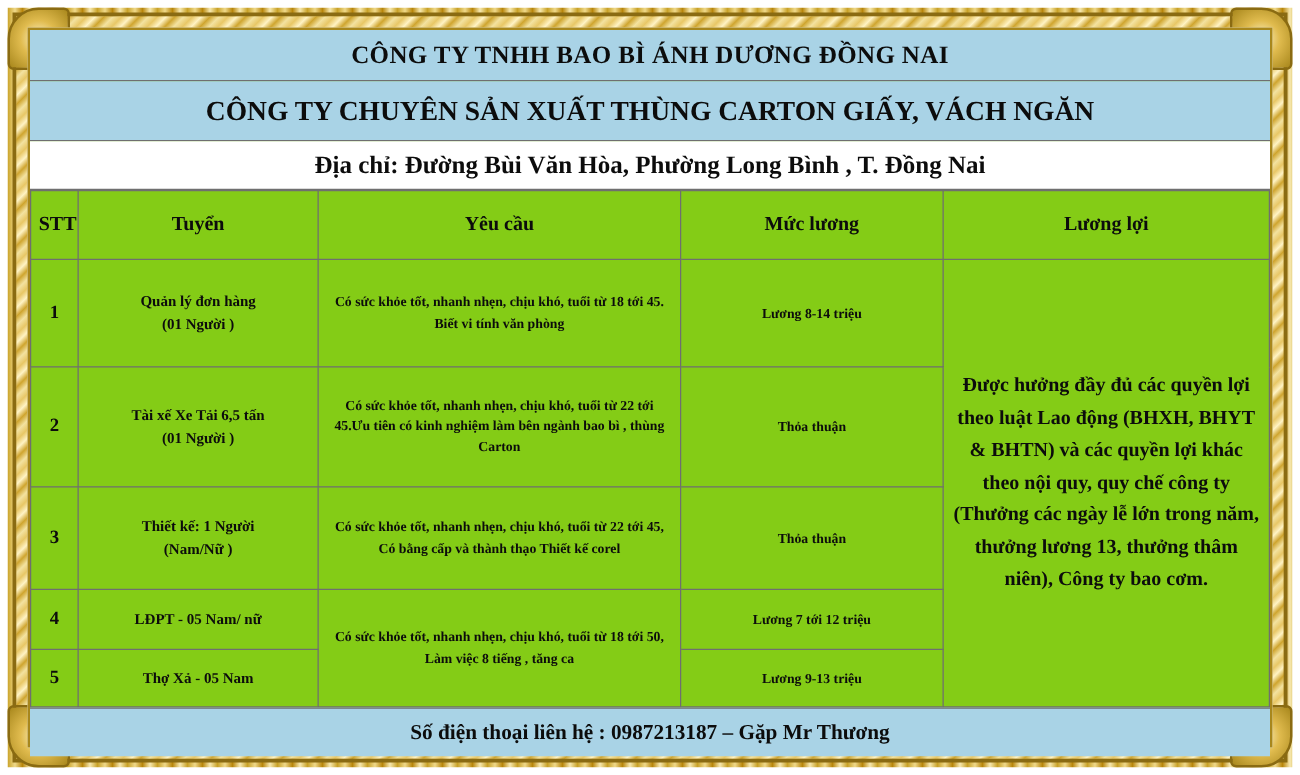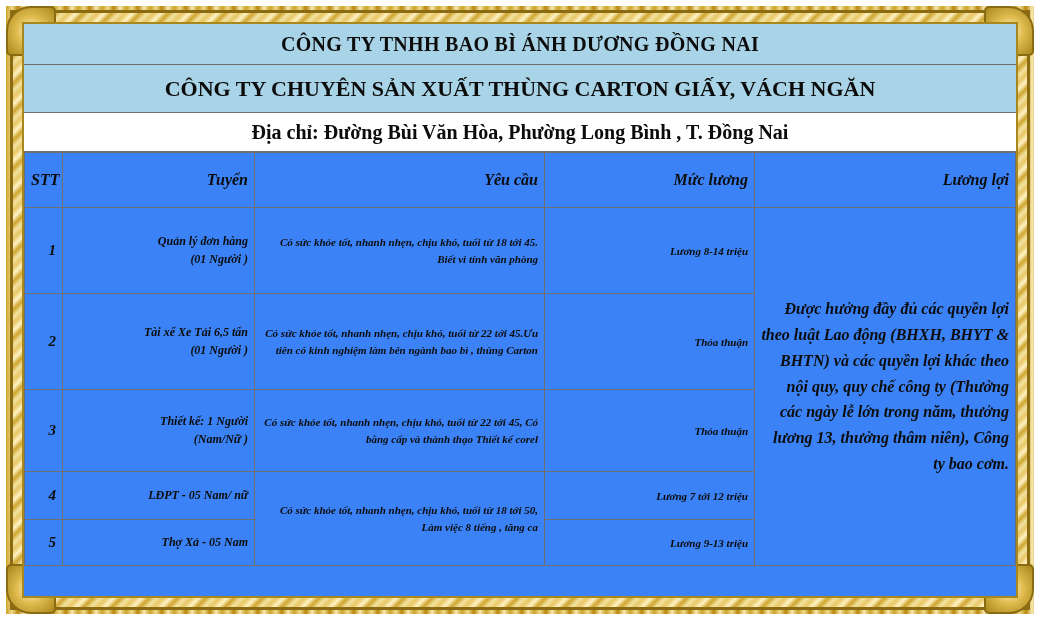--- a/index.html
+++ b/index.html
@@ -67,21 +67,21 @@
   .corner.bl { left: 6px;  bottom: 6px; border-radius: 10% 50% 10% 50%; }
   .corner.br { right: 6px; bottom: 6px; }
 
   .content {
     position: absolute;
     left: 24px;
     top: 24px;
     width: 992px;
     height: 572px;
     box-sizing: border-box;
-    background: #3b82f6;
+    background: #84cc16;
     display: flex;
     flex-direction: column;
   }
 
   .band {
     background: #a9d3e6;
     text-align: center;
     color: #0c0c0c;
     font-weight: bold;
     border-bottom: 1px solid #6f6f6f;
@@ -106,25 +106,24 @@
   }
 
   table.jobs {
     border-collapse: collapse;
     width: 100%;
     table-layout: fixed;
     color: #0c0c0c;
   }
   table.jobs th, table.jobs td {
     border: 1px solid #6f6f6f;
-    text-align: right;
+    text-align: center;
     vertical-align: middle;
     font-weight: bold;
     padding: 6px 6px;
-    font-style: italic;
   }
   table.jobs th {
     font-size: 16px;
     height: 42px;
   }
   .col-stt { width: 38px; }
   .col-tuyen { width: 192px; }
   .col-yeucau { width: 290px; }
   .col-luong { width: 210px; }
   .col-quyenloi { width: auto; }
@@ -217,15 +216,16 @@
           <td class="luong">Lương 7 tới 12 triệu</td>
         </tr>
         <tr style="height:46px;">
           <td class="stt">5</td>
           <td class="tuyen">Thợ Xả - 05 Nam</td>
           <td class="luong">Lương 9-13 triệu</td>
         </tr>
       </tbody>
     </table>
 
+    <div class="footer">Số điện thoại liên hệ : 0987213187 – Gặp Mr Thương</div>
 
   </div>
 </div>
 
 </body></html>

